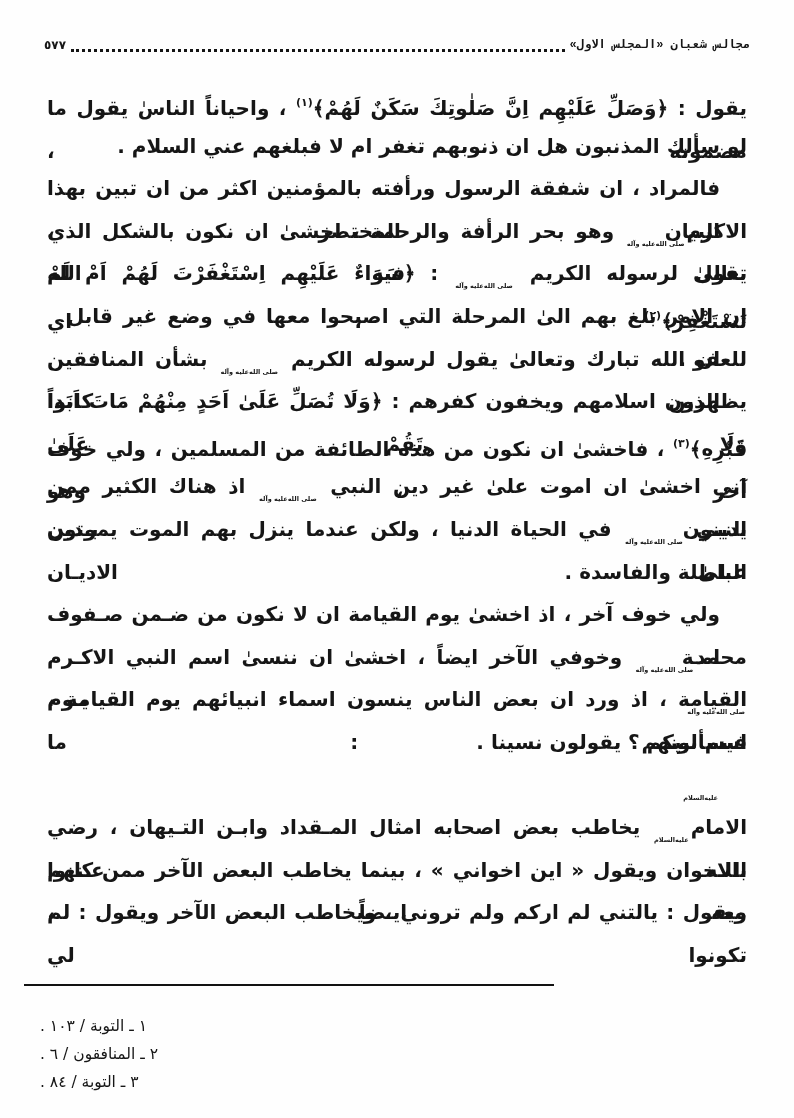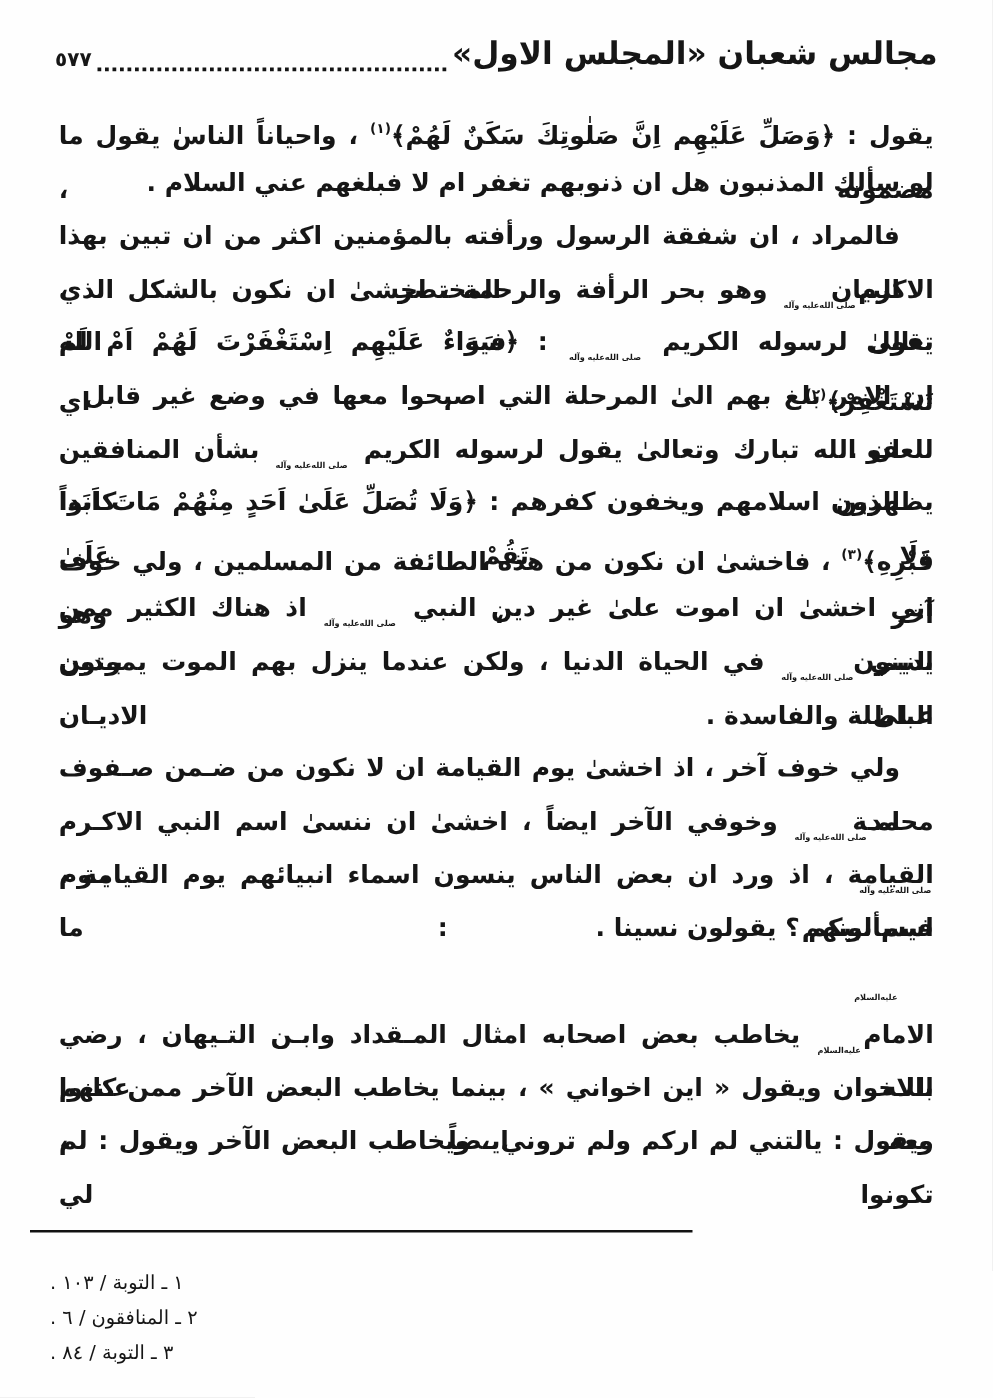--- a/index.html
+++ b/index.html
@@ -13,26 +13,26 @@
     font-family: "DejaVu Sans", sans-serif;
     direction: rtl;
     overflow: hidden;
   }
   
   .header {
     position: absolute; top: 26px; right: 44px; left: 44px;
     display: flex; align-items: flex-end;
     font-weight: 700;
   }
-  .header-title { font-size: 25px; white-space: nowrap; letter-spacing: -0.5px; }
+  .header-title { font-size: 12px; white-space: nowrap; letter-spacing: -0.5px; font-family: Liberation Mono, monospace; }
   .leader {
     flex: 1 1 auto; height: 16px; margin: 0 5px;
     border-bottom: 3px dotted #141414;
   }
-  .page-number { font-size: 16px; font-weight: 700; white-space: nowrap; margin-top: 12px; }
+  .page-number { font-size: 12px; font-weight: 700; white-space: nowrap; margin-top: 12px; }
 
   
   .body {
     position: absolute; top: 82px; right: 47px; left: 47px;
   }
   .line {
     font-size: 20px; font-weight: 700;
     line-height: 42.6px; height: 42.6px;
     text-align: justify; text-align-last: justify;
     white-space: normal; overflow: visible;

